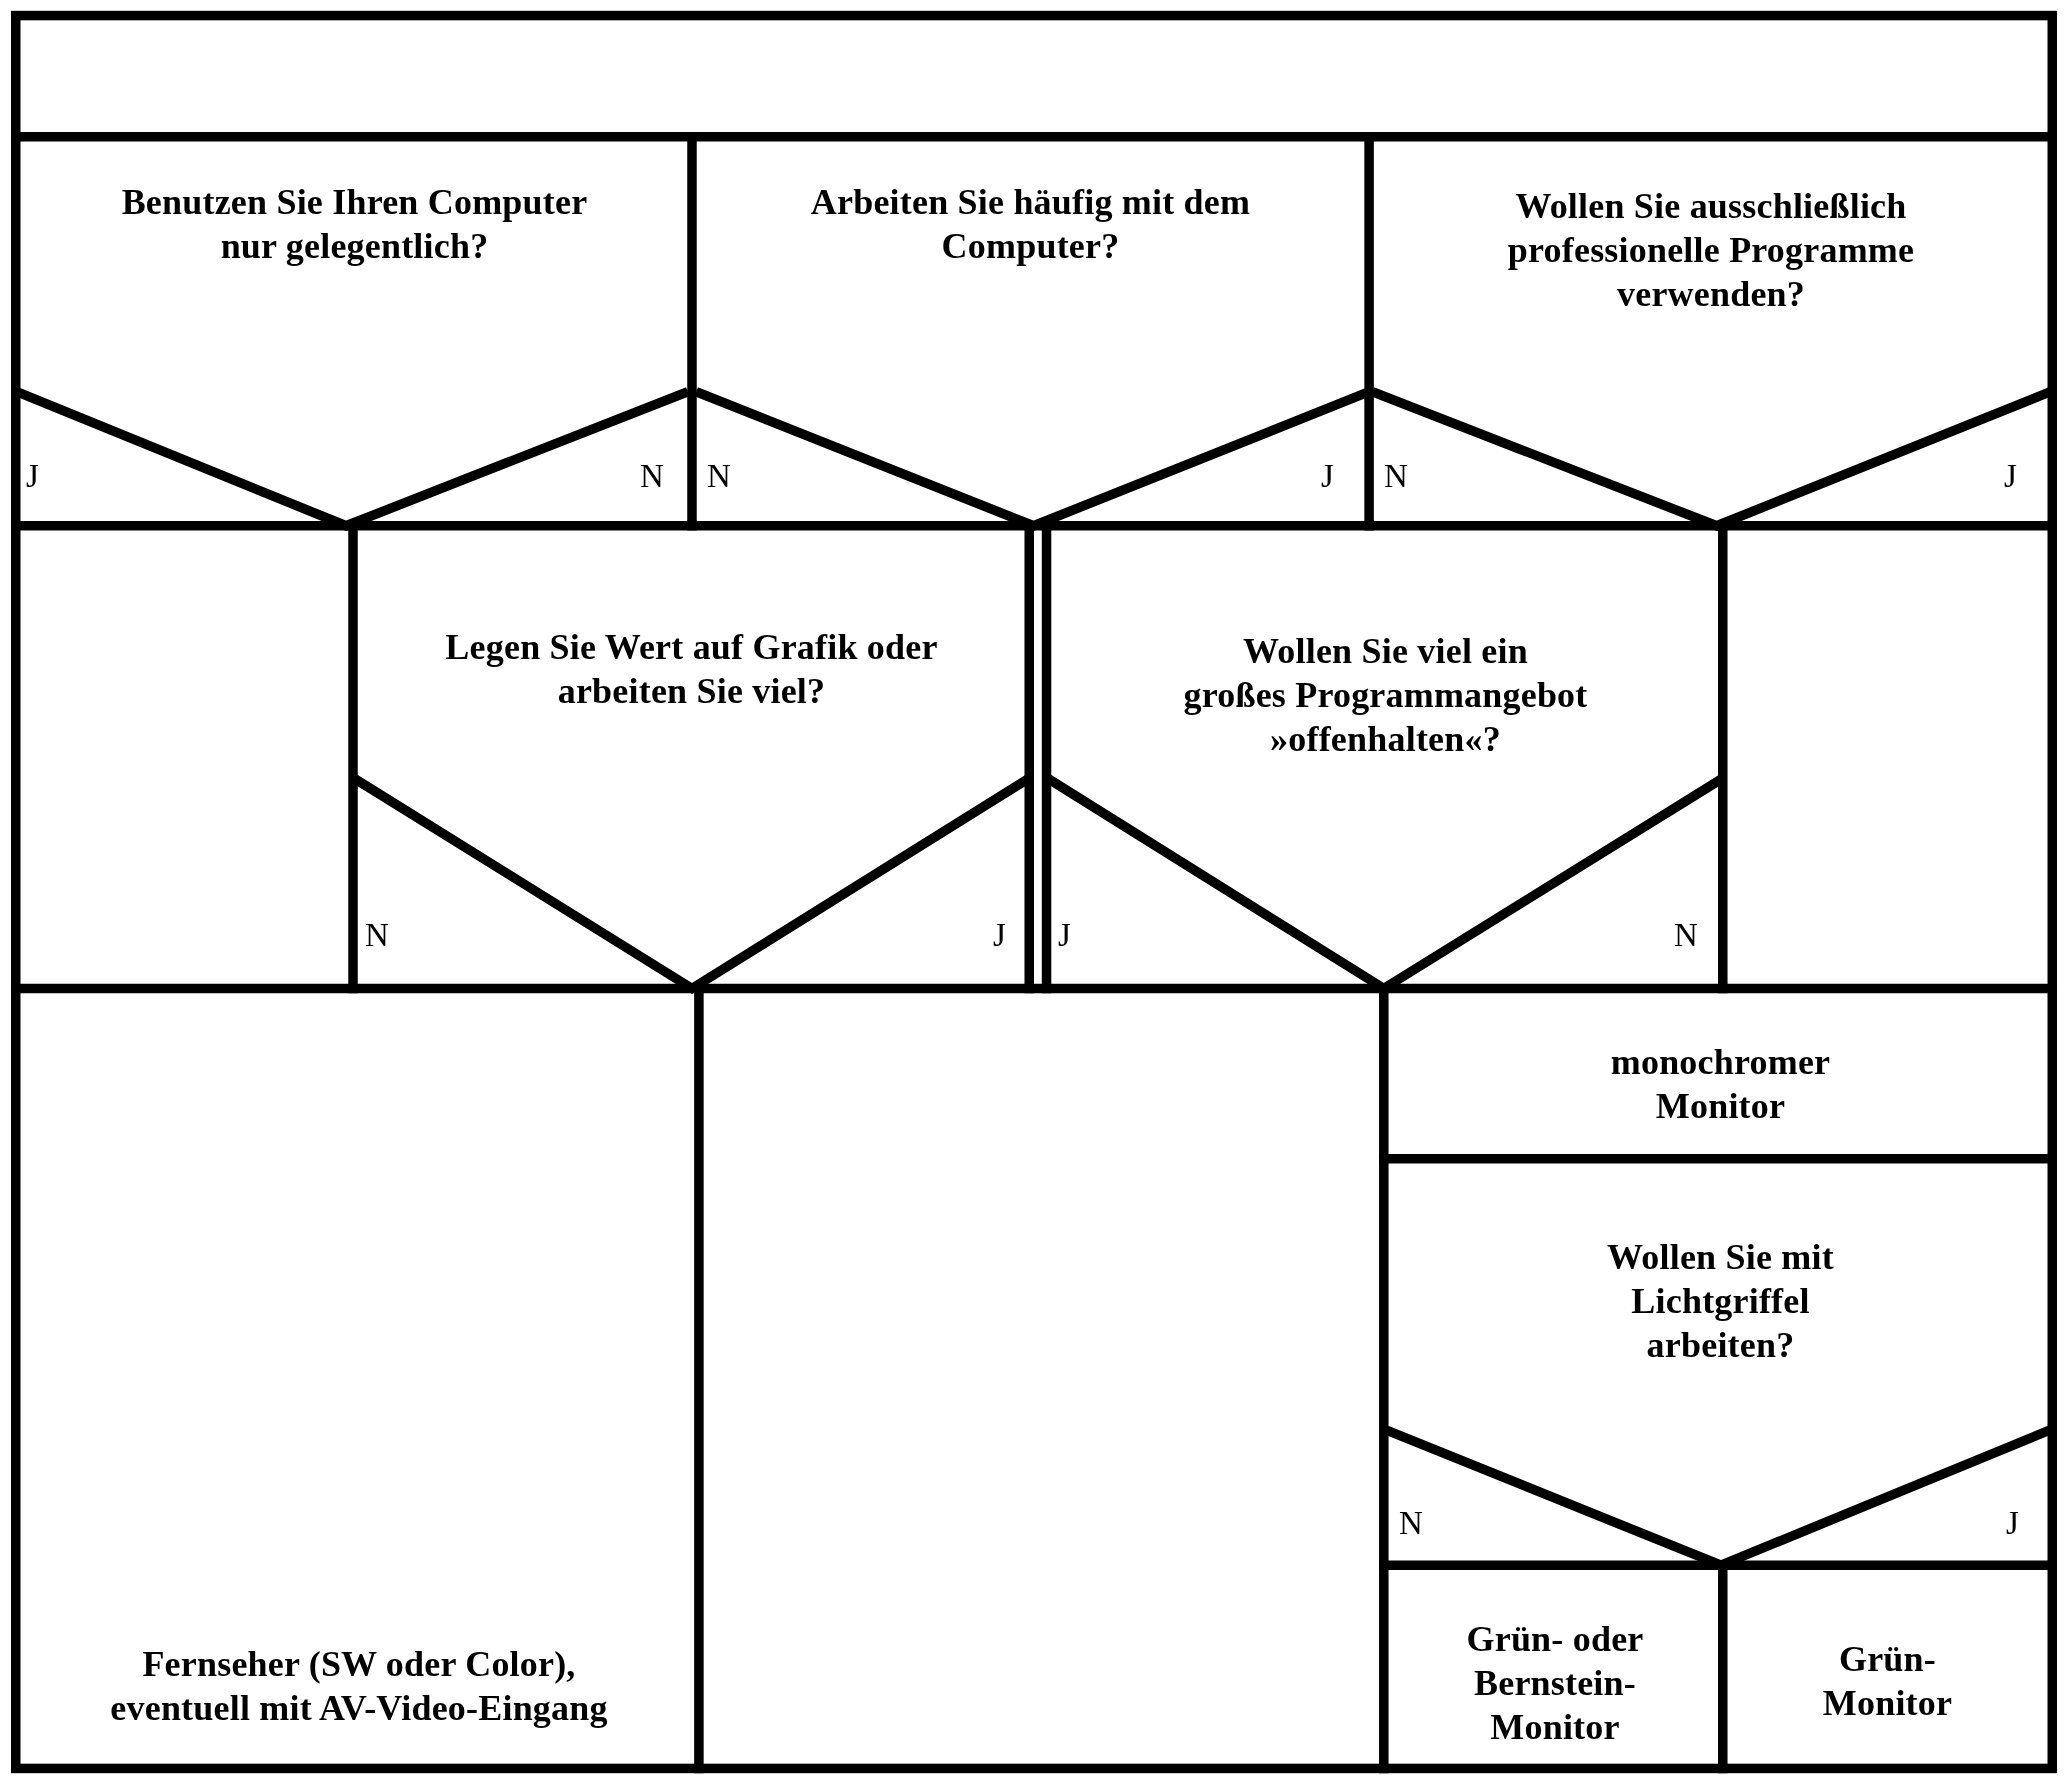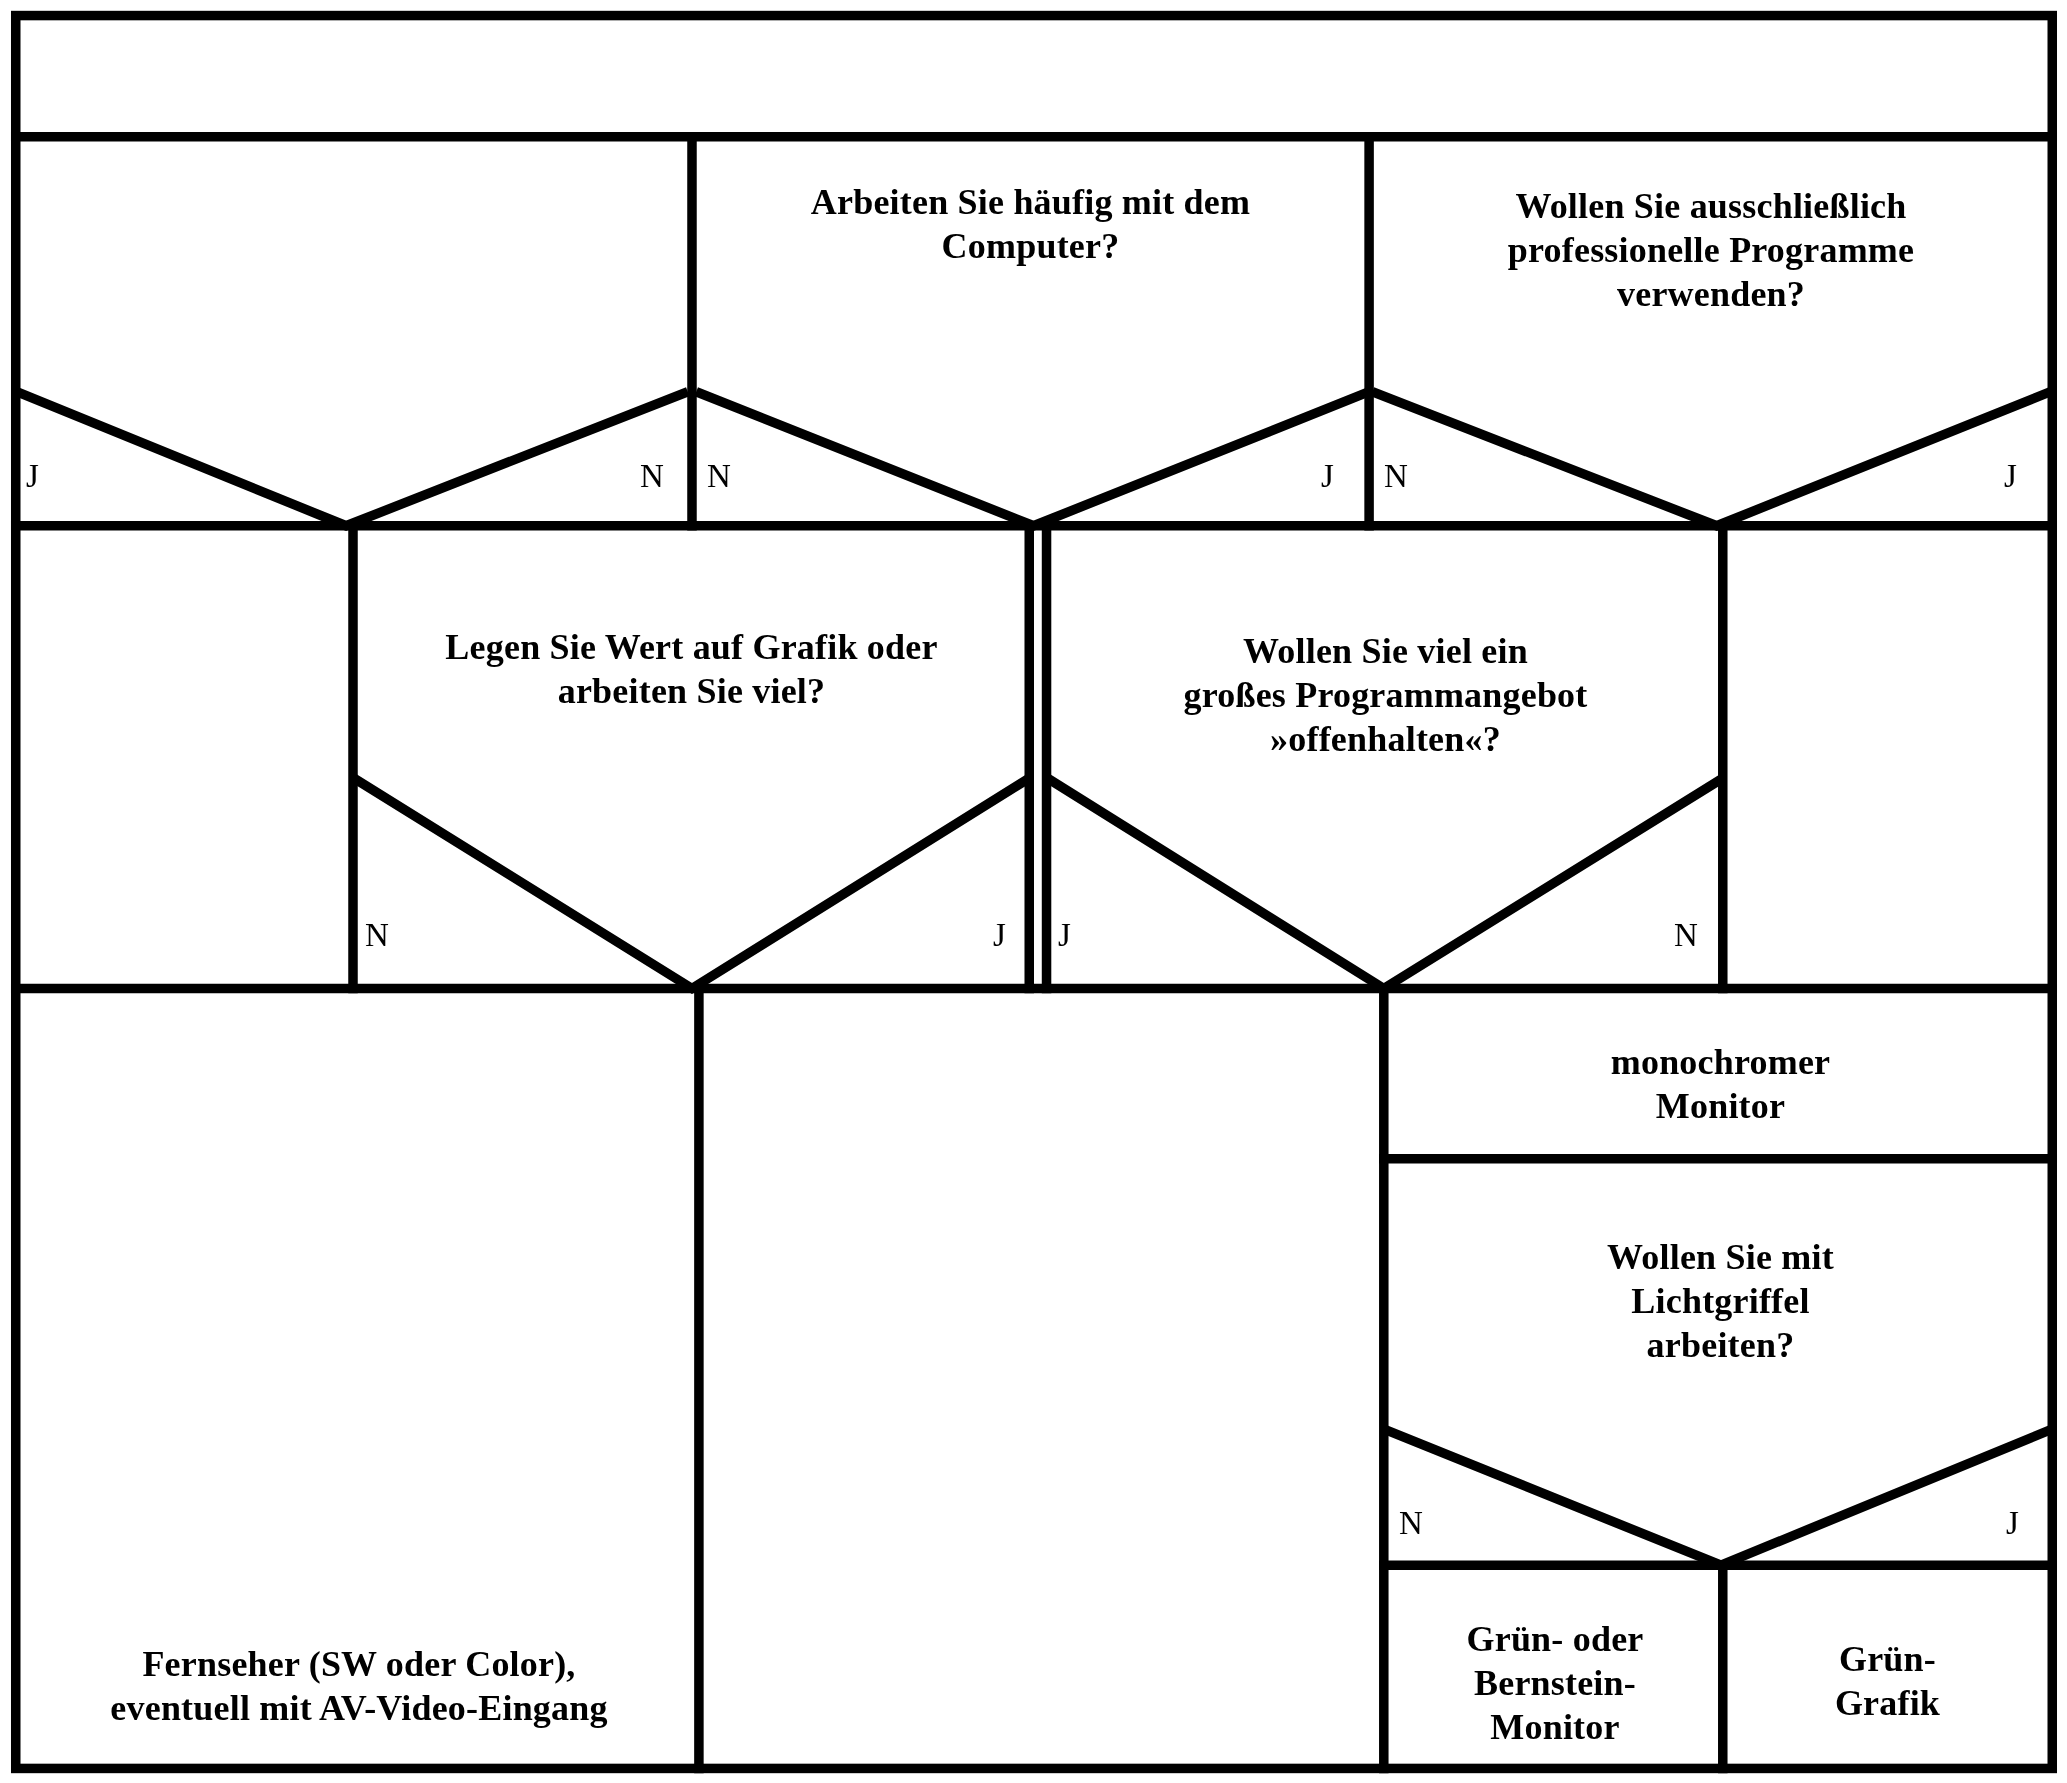--- a/index.html
+++ b/index.html
@@ -87,20 +87,22 @@
 
       <line x1="1600" y1="1340" x2="2373" y2="1340"></line>
       <polyline points="1606,1655 1990,1810 2367,1655"></polyline>
       <line x1="1600" y1="1810" x2="2373" y2="1810"></line>
       <line x1="1992" y1="1810" x2="1992" y2="2045"></line>
 
     </g>
   </svg>
 
 
+  <div class="lbl qtext" style="left:26px; top:160px; width:657px; height:130px;">Benutzen Sie Ihren Computer
+nur gelegentlich?</div>
 
   <div class="lbl qtext" style="left:702px; top:160px; width:657px; height:130px;">Arbeiten Sie häufig mit dem
 Computer?</div>
 
   <div class="lbl qtext" style="left:1378px; top:160px; width:666px; height:182px;">Wollen Sie ausschließlich
 professionelle Programme
 verwenden?</div>
 
   <div class="branch" style="left:26px;   top:458px;">J</div>
   <div class="branch" style="left:640px;  top:458px;">N</div>
@@ -133,16 +135,16 @@
 arbeiten?</div>
 
   <div class="branch" style="left:1399px; top:1505px;">N</div>
   <div class="branch" style="left:2006px; top:1505px;">J</div>
 
   <div class="lbl rtext" style="left:1394px; top:1604px; width:322px; height:160px;">Grün- oder
 Bernstein-
 Monitor</div>
 
   <div class="lbl rtext" style="left:1731px; top:1621px; width:313px; height:121px;">Grün-
-Grafik</div>
+Monitor</div>
 
 </div>
 
 
 </body></html>

